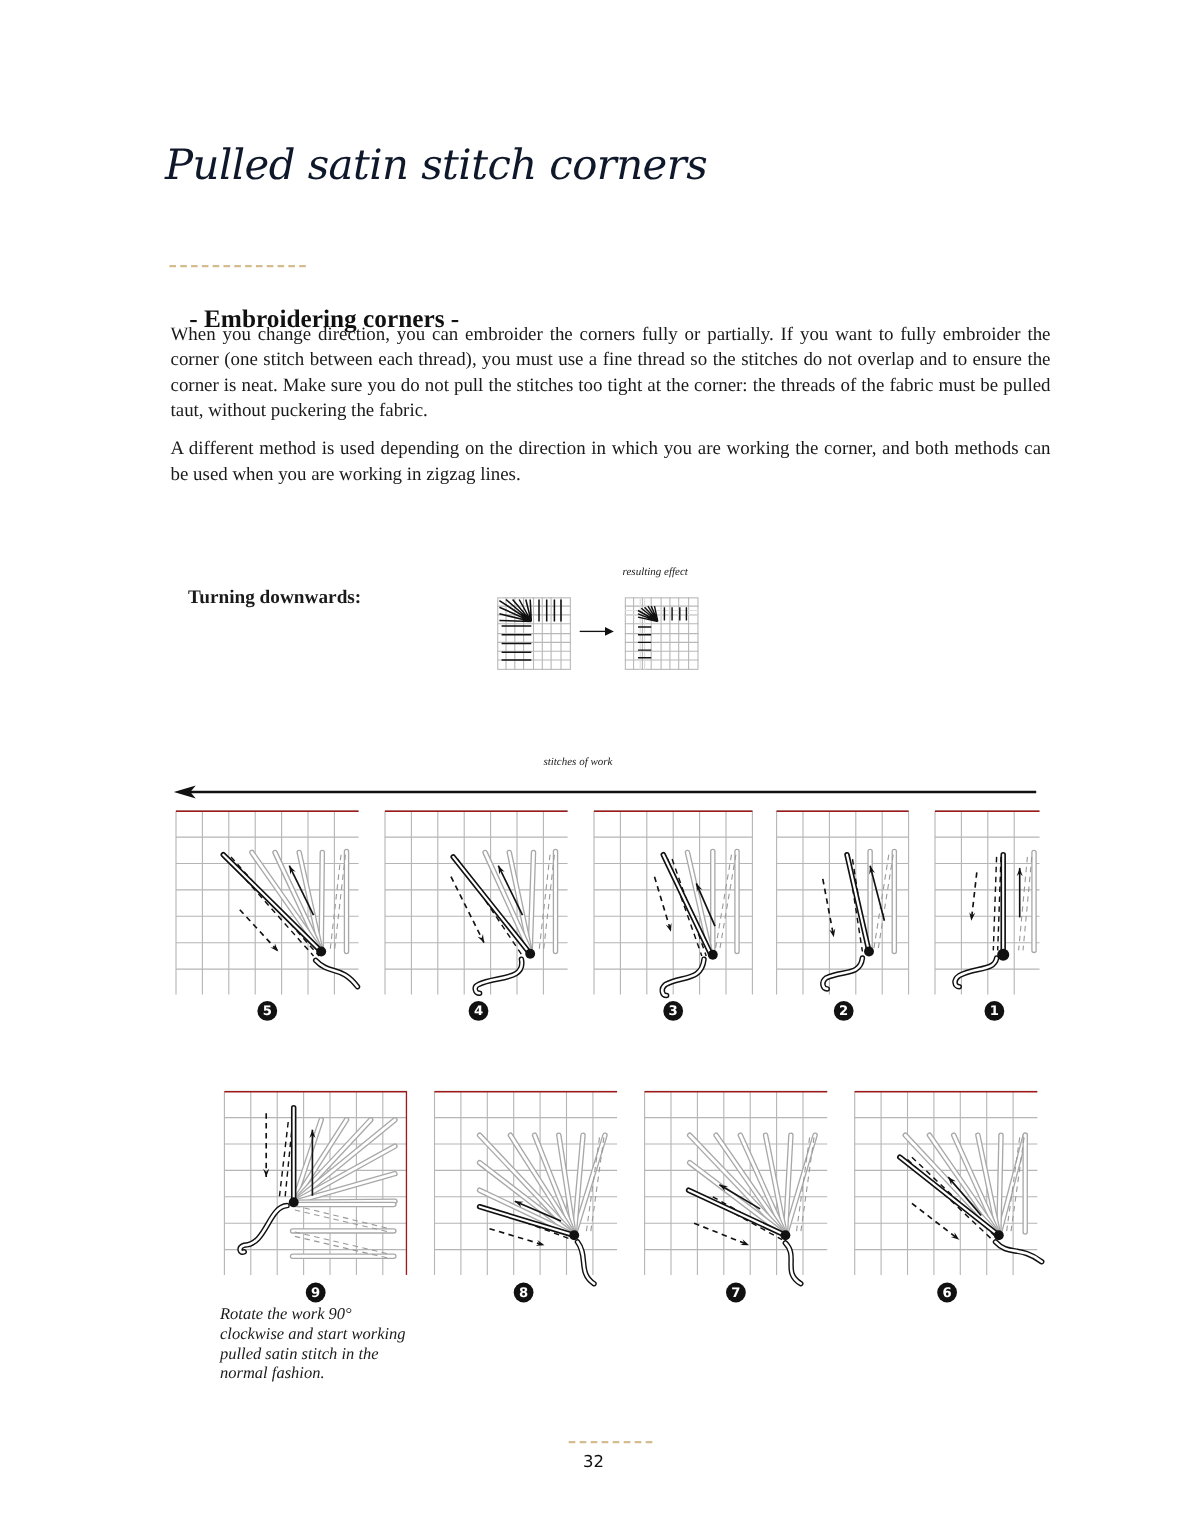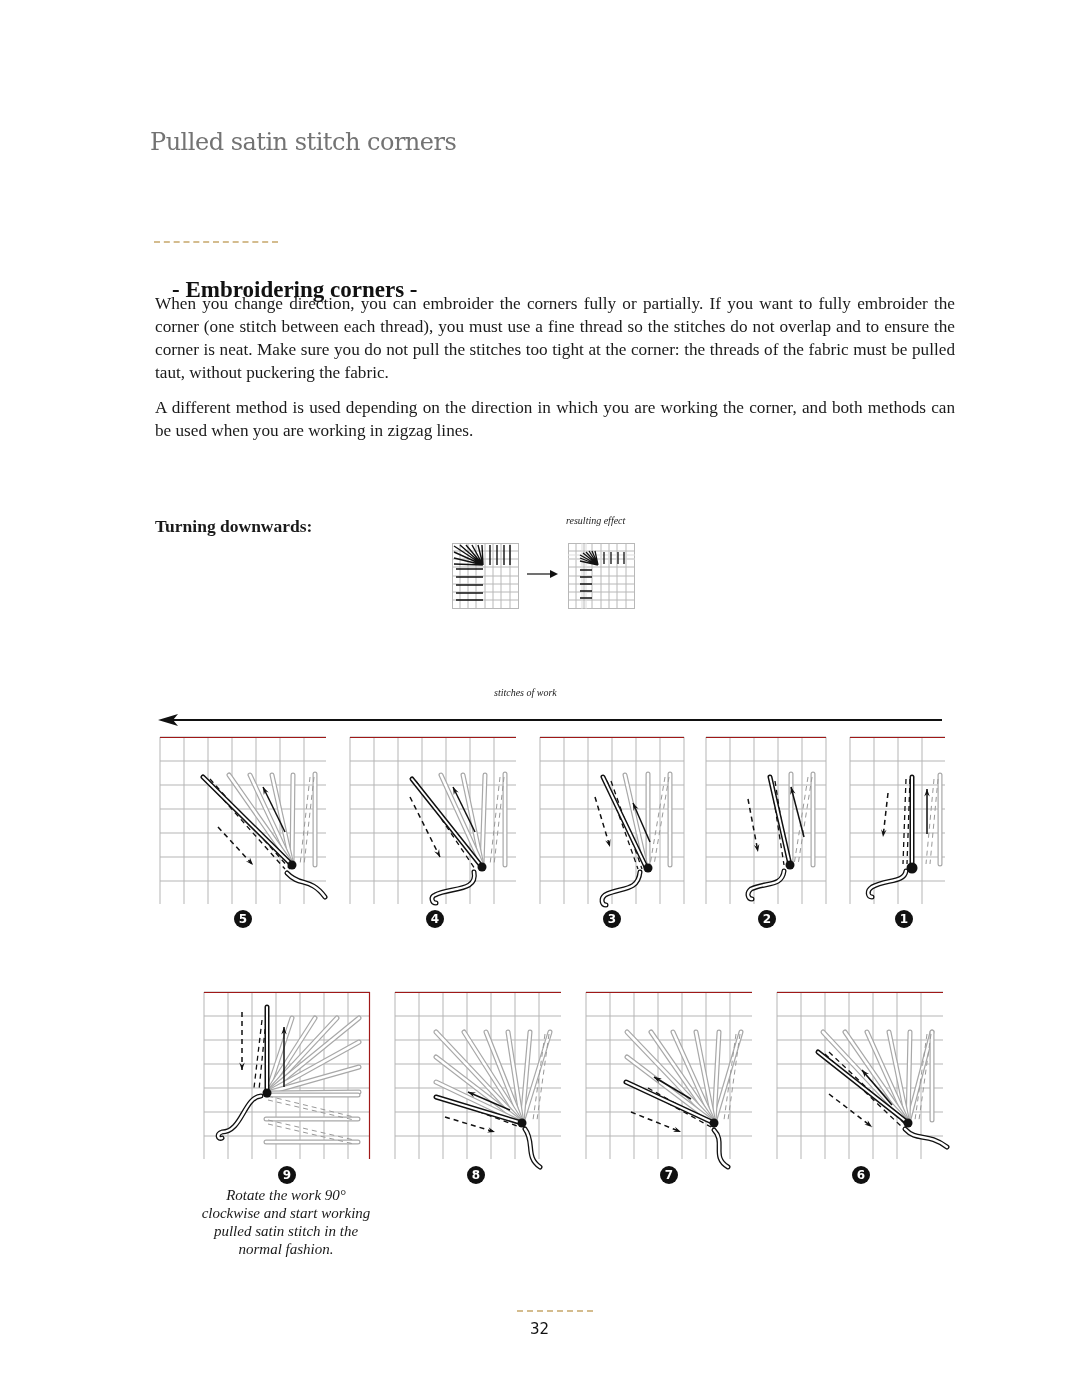--- a/index.html
+++ b/index.html
@@ -1,27 +1,27 @@
 <!DOCTYPE html>
 <html><head>
   <meta charset="utf-8">
   <style>
     html, body { margin: 0; padding: 0; background: #ffffff; }
     body { width: 1080px; height: 1400px; position: relative; overflow: hidden; font-family: "Liberation Serif", "DejaVu Serif", serif; color: #1a1a1a; }
     .abs { position: absolute; }
-    .page-title { left: 150px; top: 128px; font-family: "DejaVu Serif", serif; font-weight: normal; font-size: 24px; letter-spacing: -0.5px; color: #737373; margin: 0; }
+    .page-title { left: 150px; top: 128px; font-family: "DejaVu Serif", serif; font-style: italic; font-weight: normal; font-size: 38px; letter-spacing: -0.5px; color: #0f172a; margin: 0; }
     .dash-rule { height: 0; border-top: 2px dashed #d4bc8e; }
     .section-heading { left: 155px; top: 260px; font-size: 23px; font-weight: bold; margin: 17px; color: #111; }
     .body-text { left: 155px; width: 800px; font-size: 17.2px; line-height: 23px; text-align: justify; margin: 0; }
-    .subheading { left: 155px; top: 516px; font-weight: bold; font-size: 17.5px; margin: 0; }
+    .subheading { left: 155px; top: 516px; font-weight: bold; font-size: 17.5px; margin: 16px; }
     .caption-italic { font-style: italic; font-size: 10px; }
     .step-num { width: 18px; height: 18px; border-radius: 50%; background: #111; color: #fff; font-family: "DejaVu Sans", sans-serif; font-weight: bold; font-size: 12px; line-height: 18px; text-align: center; }
     .page-number { left: 530px; top: 1320px; width: 50px; text-align: left; font-family: "DejaVu Sans", sans-serif; font-size: 15px; color: #111; }
     svg { position: absolute; overflow: visible; }
-    .note { left: 200px; top: 1186px; width: 172px; text-align: center; font-style: italic; font-size: 15px; line-height: 18px; margin: 0; }
+    .note { left: 200px; top: 1186px; width: 172px; text-align: left; font-style: italic; font-size: 15px; line-height: 18px; margin: 0; }
   </style>
 </head>
 <body>
 
 <h1 class="abs page-title">Pulled satin stitch corners</h1>
 <div class="abs dash-rule" style="left:154px; top:241px; width:124px;"></div>
 
 <h2 class="abs section-heading">- Embroidering corners -</h2>
 <p class="abs body-text" style="top:292px;">When you change direction, you can embroider the corners fully or partially. If you want to fully embroider the corner (one stitch between each thread), you must use a fine thread so the stitches do not overlap and to ensure the corner is neat. Make sure you do not pull the stitches too tight at the corner: the threads of the fabric must be pulled taut, without puckering the fabric.</p>
 <p class="abs body-text" style="top:396px;">A different method is used depending on the direction in which you are working the corner, and both methods can be used when you are working in zigzag lines.</p>

